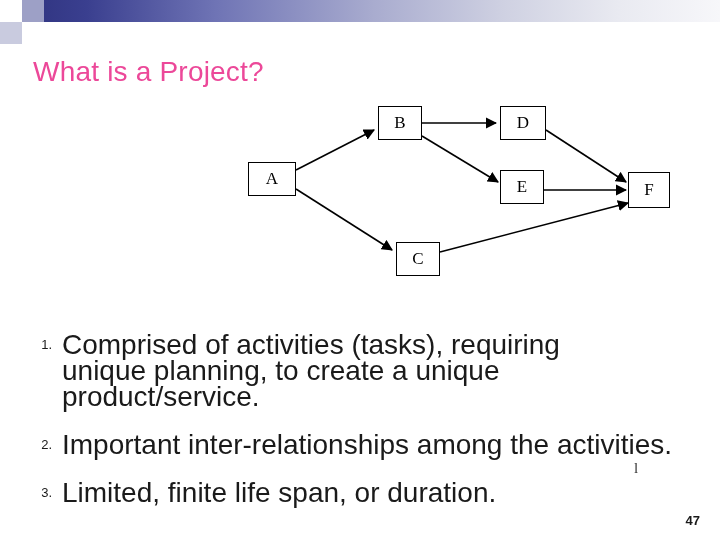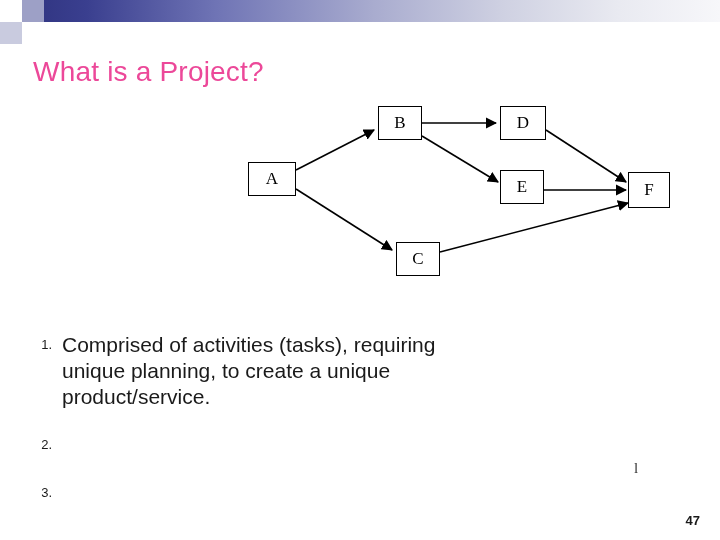--- a/index.html
+++ b/index.html
@@ -88,21 +88,21 @@
     width: 34px;
     flex: 0 0 34px;
     text-align: right;
     padding-right: 10px;
     box-sizing: border-box;
     font-size: 13px;
     color: #1a1a1a;
     line-height: 26px;
   }
   .bullet-text {
-    font-size: 21px;
+    font-size: 28px;
     color: #1a1a1a;
     line-height: 26px;
     white-space: pre-line;
   }
 
   
   #page-number {
     position: absolute;
     right: 20px;
     bottom: 12px;
@@ -170,20 +170,22 @@
 
 <div id="bullets">
   <div class="bullet-row">
     <div class="bullet-num">1.</div>
     <div class="bullet-text">Comprised of activities (tasks), requiring
 unique planning,  to create a unique
 product/service.</div>
   </div>
   <div class="bullet-row">
     <div class="bullet-num">2.</div>
+    <div class="bullet-text">Important inter-relationships among the activities.</div>
   </div>
   <div class="bullet-row">
     <div class="bullet-num">3.</div>
+    <div class="bullet-text">Limited, finite life span, or duration.</div>
   </div>
 </div>
 
 <div id="stray-mark">l</div>
 <div id="page-number">47</div>
 
 </body></html>

